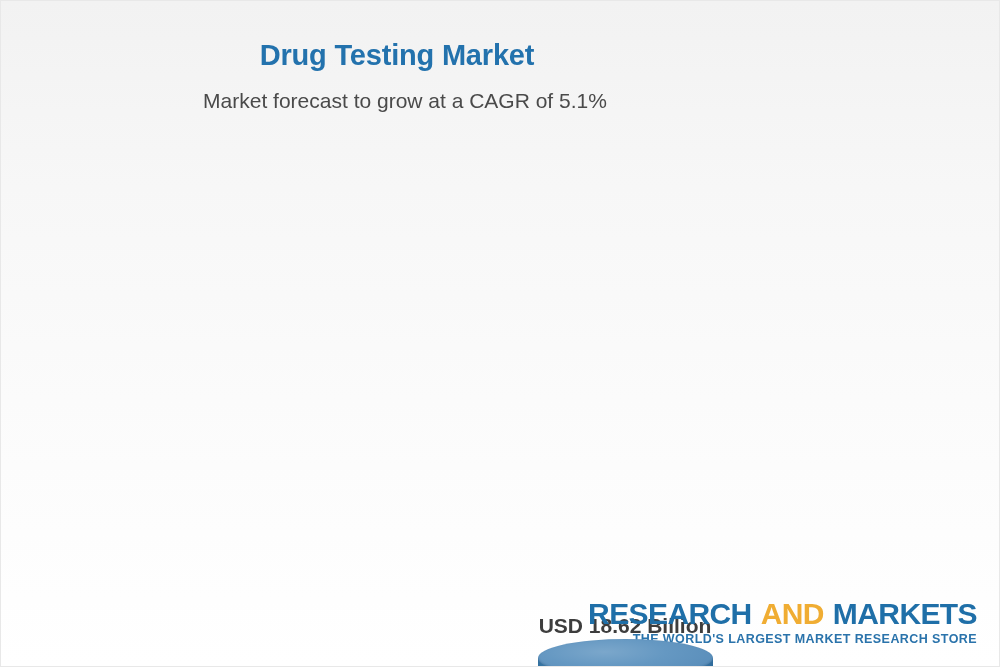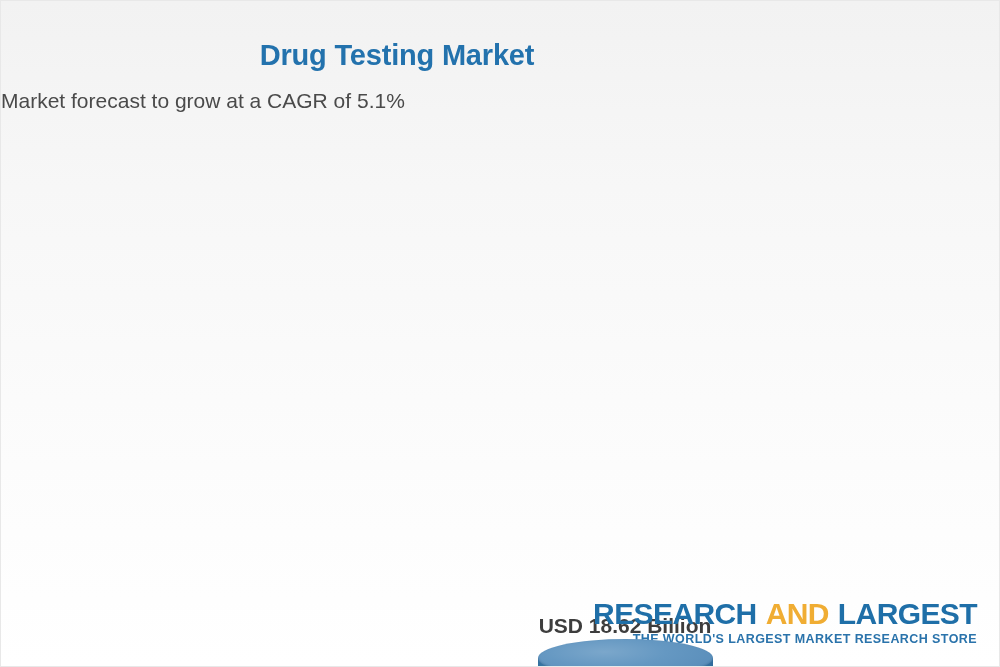--- a/index.html
+++ b/index.html
@@ -34,21 +34,21 @@
     font-size: 29px;
     font-weight: bold;
     color: #2372ad;
     letter-spacing: -0.2px;
   }
   .chart-subtitle {
     position: absolute;
     top: 88px;
     left: 0;
     width: 808px;
-    text-align: left;
+    text-align: center;
     font-size: 21px;
     font-weight: normal;
     color: #4a4a4a;
   }
 
   
   .plot-area {
     position: absolute;
     left: 0;
     top: 130px;
@@ -187,17 +187,17 @@
           <div class="seg-top"></div>
         </div>
       </div>
 
     </div>
 
   </div>
 
 
   <div class="logo">
-    <div class="logo-main"><span class="logo-w1">RESEARCH</span><span class="logo-w2" style="margin-left: 9px; margin-right: 9px;">AND</span><span class="logo-w3">LARGEST</span></div>
+    <div class="logo-main"><span class="logo-w1">RESEARCH</span><span class="logo-w2" style="margin-left: 9px; margin-right: 9px;">AND</span><span class="logo-w3">MARKETS</span></div>
     <div class="logo-tagline">THE WORLD'S LARGEST MARKET RESEARCH STORE</div>
   </div>
 
 </div>
 
 </body></html>

